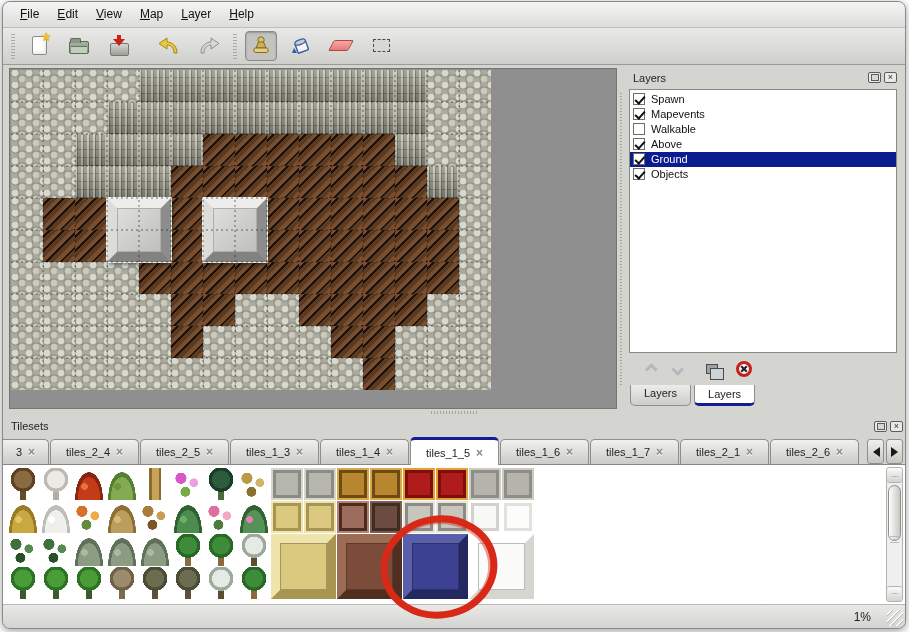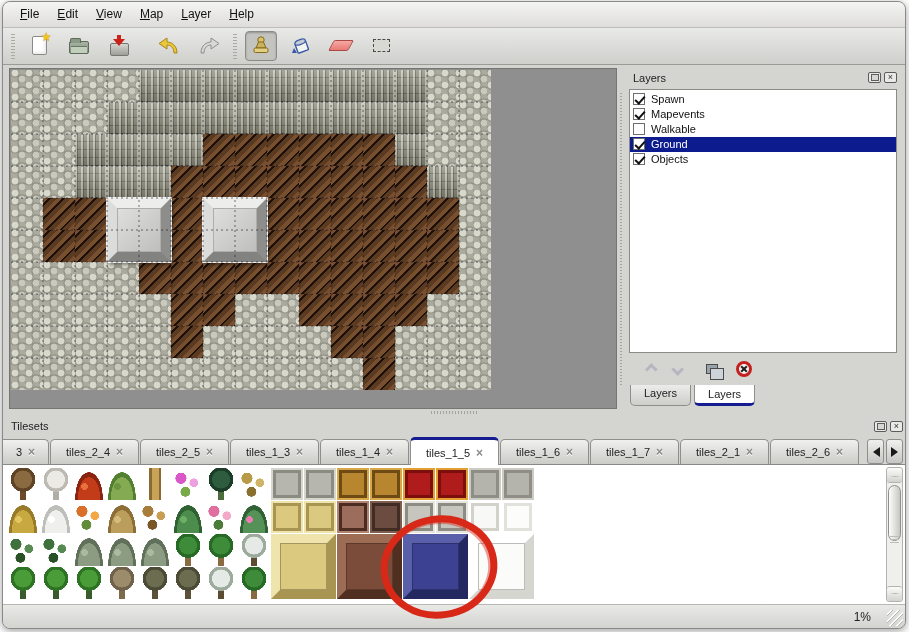--- a/index.html
+++ b/index.html
@@ -363,20 +363,24 @@
             <span>Spawn</span>
           </div>
           <div class="lrow">
             <span class="cb checked"></span>
             <span>Mapevents</span>
           </div>
           <div class="lrow">
             <span class="cb"></span>
             <span>Walkable</span>
           </div>
+          <div class="lrow">
+            <span class="cb checked"></span>
+            <span>Above</span>
+          </div>
           <div class="lrow selected">
             <span class="cb checked"></span>
             <span>Ground</span>
           </div>
           <div class="lrow">
             <span class="cb checked"></span>
             <span>Objects</span>
           </div>
         </div>
       <div class="lbtns">

